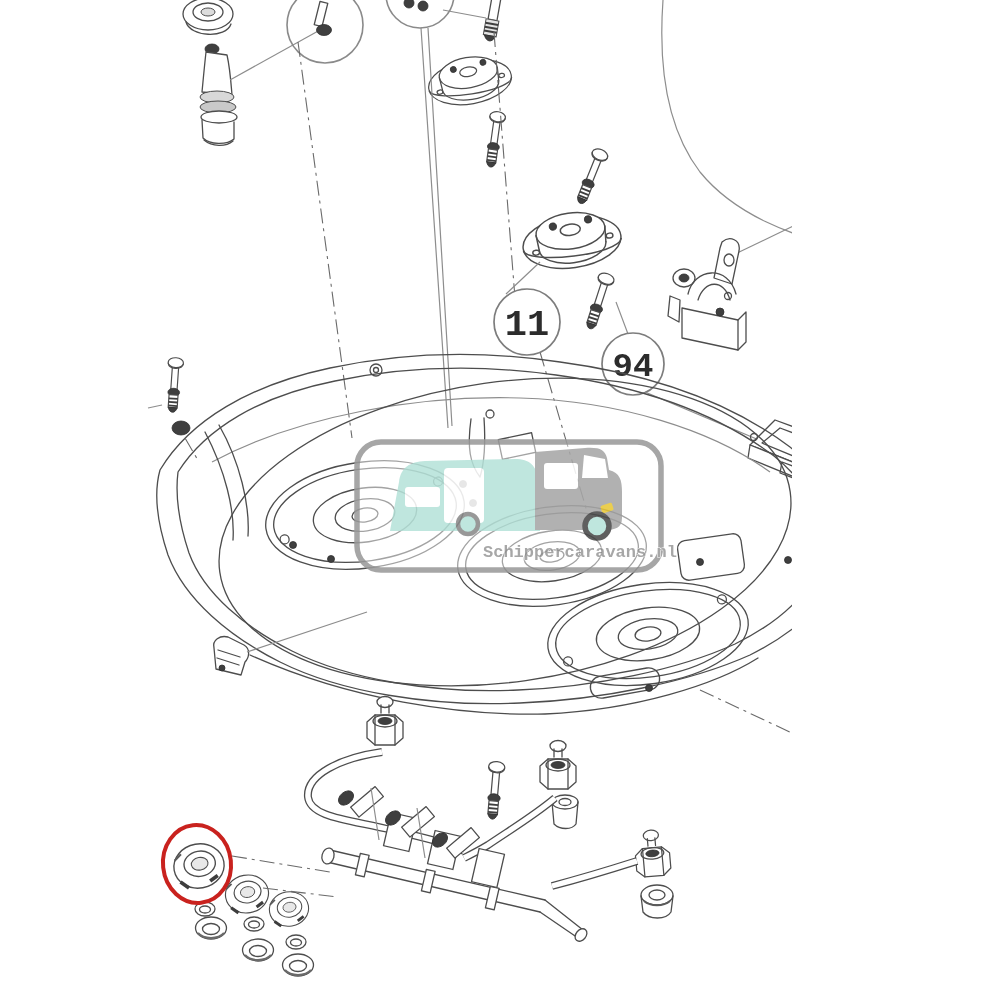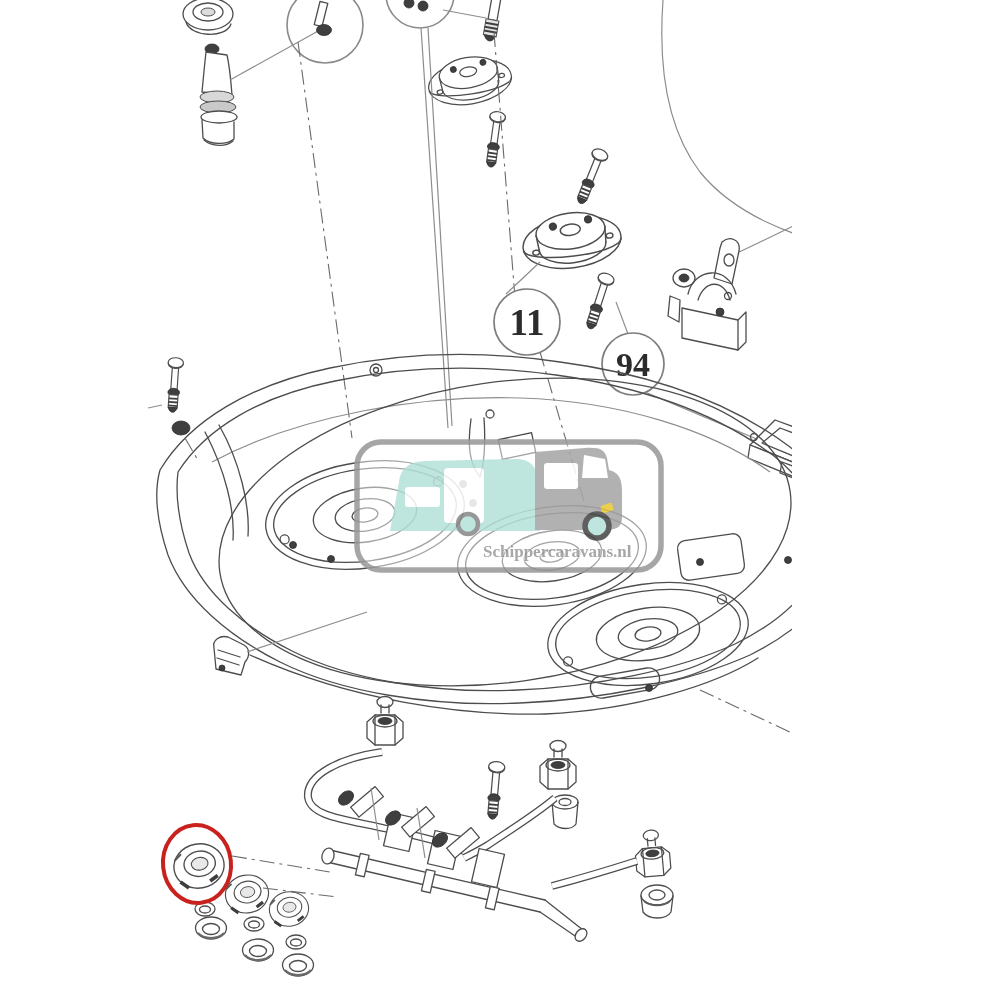--- a/index.html
+++ b/index.html
@@ -1,17 +1,17 @@
 <!DOCTYPE html>
 <html><head>
 <meta charset="utf-8">
 <style>
   html,body{margin:0;padding:0;background:#fff;}
   #stage{position:relative;width:792px;height:1000px;background:#fff;overflow:hidden;
-         font-family:Liberation Serif, serif;}
+         font-family:Liberation Mono, monospace;}
   svg{position:absolute;left:0;top:0;}
   .ln{stroke:#4d4d4d;stroke-width:1.3;fill:none;stroke-linecap:round;stroke-linejoin:round;}
   .lnw{stroke:#4d4d4d;stroke-width:1.3;fill:#ffffff;stroke-linejoin:round;}
   .lt{stroke:#8d8d8d;stroke-width:1.2;fill:none;}
   .dash{stroke:#6a6a6a;stroke-width:1.1;fill:none;stroke-dasharray:15 5 3 5;}
   .dk{fill:#3f3f3f;stroke:#2f2f2f;stroke-width:.8;}
   .callout-circle{stroke:#8a8a8a;stroke-width:1.6;fill:none;}
   .callout-num{fill:#2c2c2c;font-weight:600;}
   .wm-text{font-weight:bold;paint-order:stroke;stroke:#ffffff;stroke-width:1px;}
 </style>

